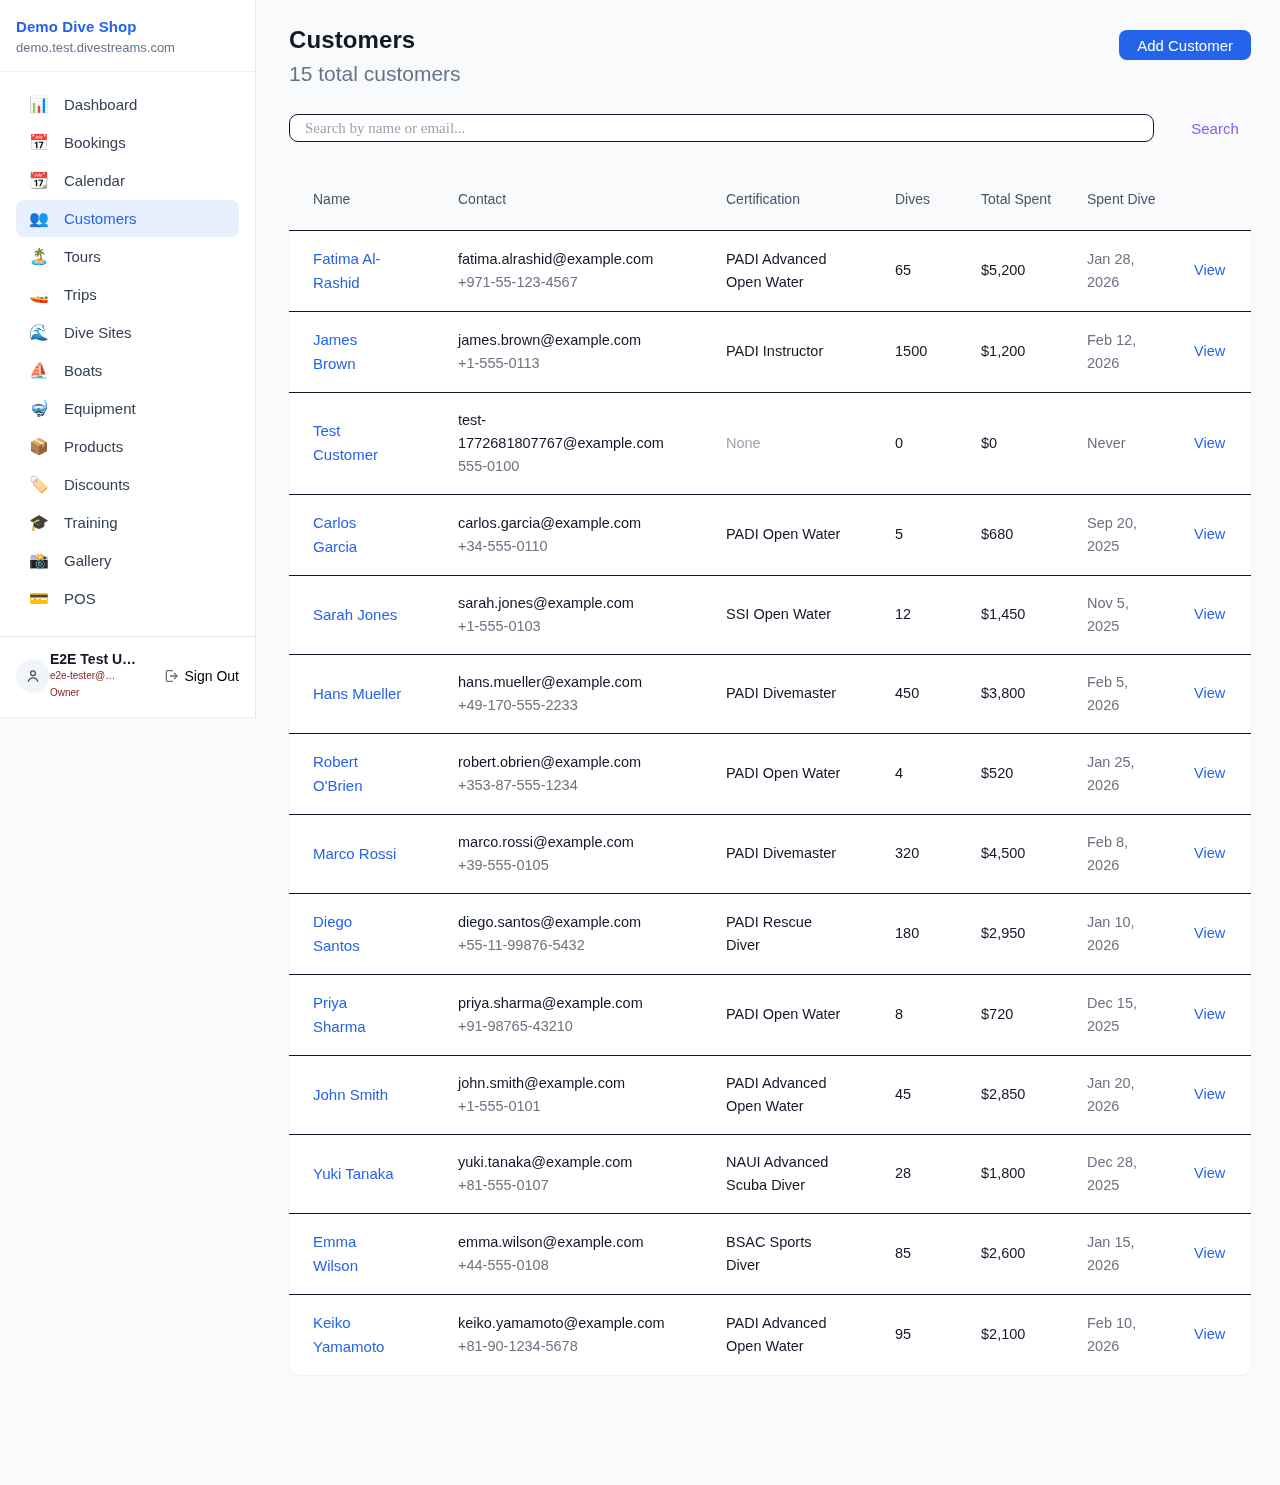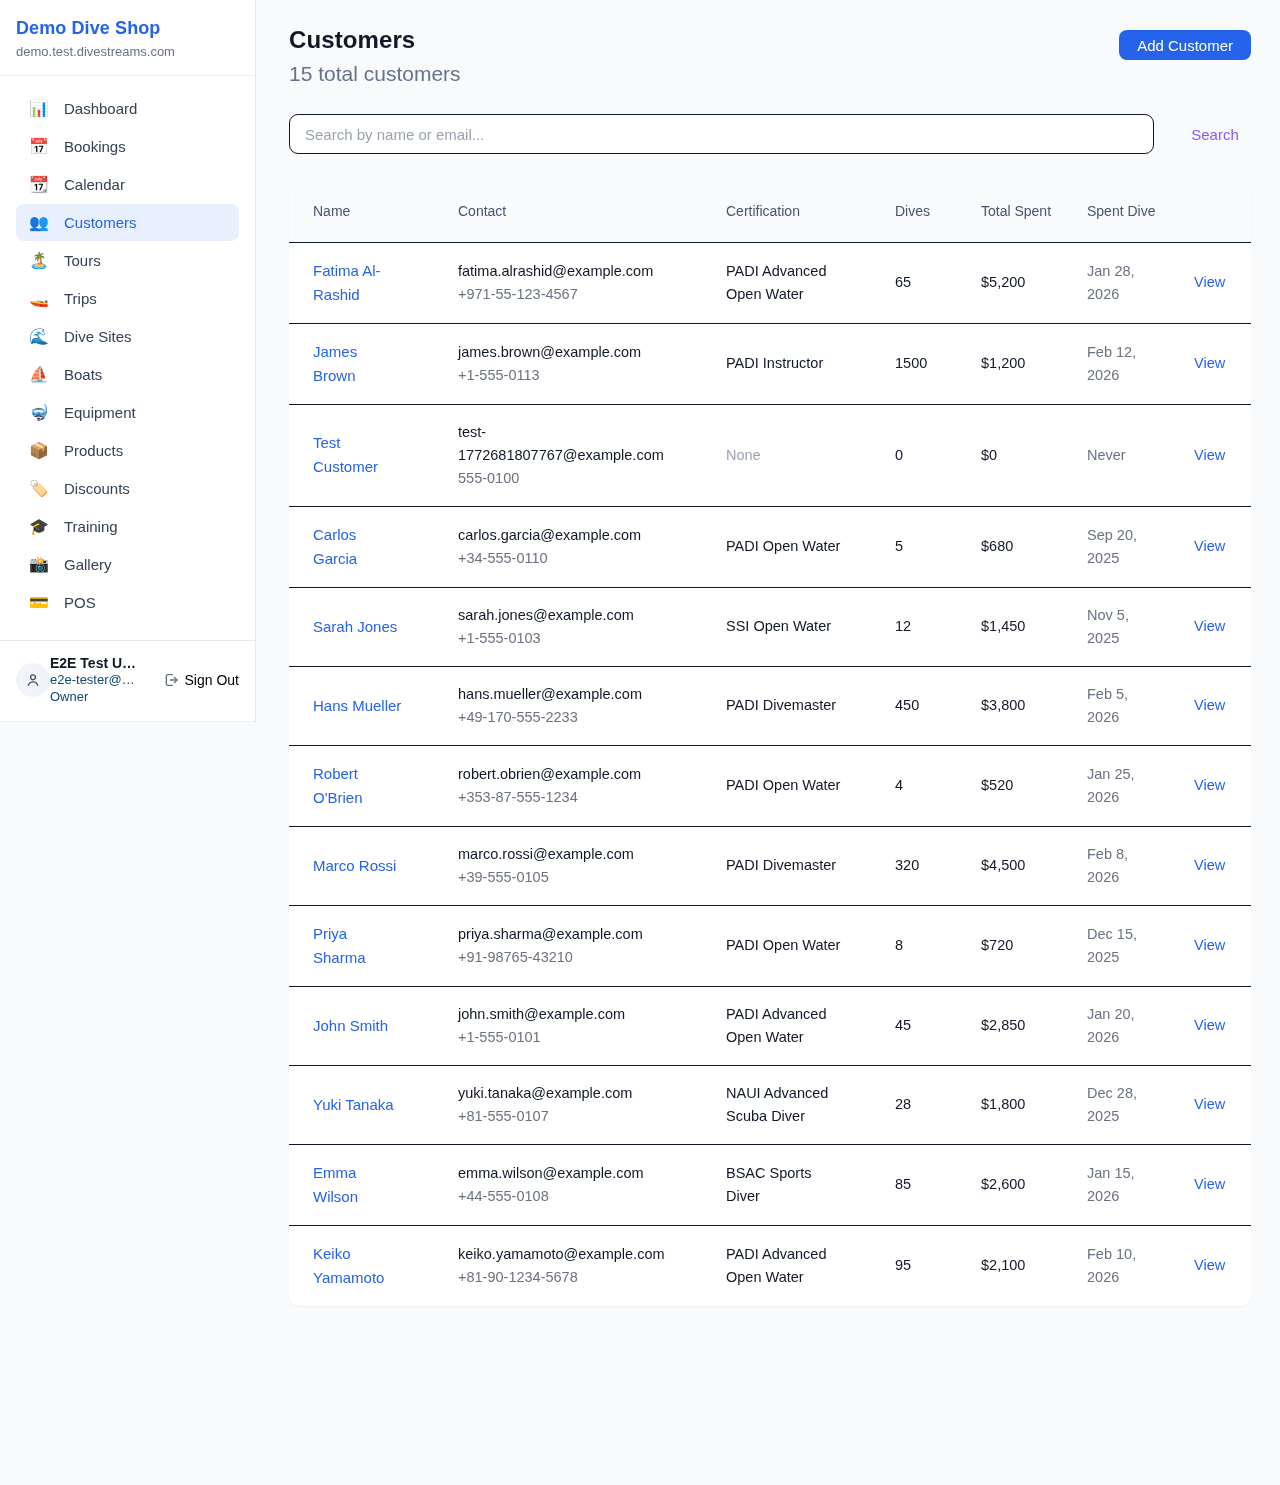--- a/index.html
+++ b/index.html
@@ -14,21 +14,21 @@
 
   
   .sidebar {
     width: 256px;
     flex: 0 0 256px;
     background: #ffffff;
     border-right: 1px solid #e5e7eb;
     border-bottom: 1px solid #eef0f3;
   }
   .sb-header { padding: 18px 16px 16px; border-bottom: 1px solid #eef0f3; }
-  .brand { color: #2563eb; font-size: 18px; font-weight: 700; letter-spacing: .1px; }
+  .brand { color: #2563eb; font-size: 15px; font-weight: 700; letter-spacing: .1px; }
   .domain { color: #64748b; font-size: 13px; margin-top: 5px; }
   .sb-nav { padding: 14px 16px 10px; }
   .nav-item {
     display: flex; align-items: center; gap: 14px;
     padding: 10px 12px; border-radius: 8px;
     color: #334155; font-size: 15px; text-decoration: none;
     cursor: pointer; margin-bottom: 1px;
   }
   .nav-item .nav-icon { width: 22px; font-size: 16px; text-align: center; line-height: 1; }
   .nav-item.active { background: #e8effd; color: #2563eb; font-weight: 500; }
@@ -38,42 +38,42 @@
     padding: 14px 16px 16px;
     display: flex; align-items: center; 
   }
   .avatar {
     width: 34px; height: 34px; border-radius: 50%;
     background: #f1f5f9; display: flex; align-items: center; justify-content: center;
     flex: 0 0 34px;
   }
   .user-info { min-width: 0; }
   .user-name { font-size: 14px; font-weight: 700; color: #111827; white-space: nowrap; }
-  .user-email, .user-role { font-size: 13px; color: #0c4a6e; line-height: 17px; white-space: nowrap; }
+  .user-email, .user-role { font-size: 10px; color: #7f1d1d; line-height: 17px; white-space: nowrap; }
   .signout {
     margin-left: auto; display: flex; align-items: center; gap: 6px;
     color: #000000; font-size: 14px; text-decoration: none; cursor: pointer;
     white-space: nowrap;
   }
 
   
   .main { flex: 1; padding: 26px 29px 30px 33px; }
   .page-header { display: flex; align-items: flex-start; justify-content: space-between; }
   .page-title { font-size: 24px; font-weight: 700; color: #111827; letter-spacing: .1px; }
   .page-subtitle { font-size: 21px; color: #64748b; margin-top: 8px; }
   .btn-primary {
     background: #2563eb; color: #fff; border: none; border-radius: 8px;
     font-family: inherit; font-size: 15px; font-weight: 500;
     padding: 0 18px; height: 30px; cursor: pointer; margin-top: 4px;
   }
   .search-row { display: flex; align-items: center; margin-top: 28px; }
   .search-input {
-    flex: 1; height: 40px;
+    flex: 1; height: 28px;
     border: 1px solid #0f172a; border-radius: 9px;
-    padding: 0 15px; font-family: Liberation Sans, sans-serif; font-size: 15px; color: #111827;
+    padding: 0 15px; font-family: Liberation Serif, serif; font-size: 15px; color: #111827;
     background: #fff; outline: none;
   }
   .search-input::placeholder { color: #9aa3af; }
   .search-btn {
     background: none; border: none; font-family: inherit;
     color: #8b5cf6; font-size: 15px; cursor: pointer;
     margin-left: 25px; padding: 4px 2px; min-width: 72px; 
   }
 
   
@@ -389,20 +389,36 @@
               </td>
               <td class="td-cert">PADI Divemaster</td>
               <td class="td-dives">320</td>
               <td class="td-spent">$4,500</td>
               <td class="td-last">Feb 8, 2026</td>
               <td class="td-view">
                 <a>View</a>
               </td>
             </tr>
 
+            <tr>
+              <td class="td-name">
+                <a>Diego Santos</a>
+              </td>
+              <td class="td-contact">
+                <div class="email">diego.santos@example.com</div>
+                <div class="phone">+55-11-99876-5432</div>
+              </td>
+              <td class="td-cert">PADI Rescue Diver</td>
+              <td class="td-dives">180</td>
+              <td class="td-spent">$2,950</td>
+              <td class="td-last">Jan 10, 2026</td>
+              <td class="td-view">
+                <a>View</a>
+              </td>
+            </tr>
 
             <tr>
               <td class="td-name">
                 <a>Priya Sharma</a>
               </td>
               <td class="td-contact">
                 <div class="email">priya.sharma@example.com</div>
                 <div class="phone">+91-98765-43210</div>
               </td>
               <td class="td-cert">PADI Open Water</td>

